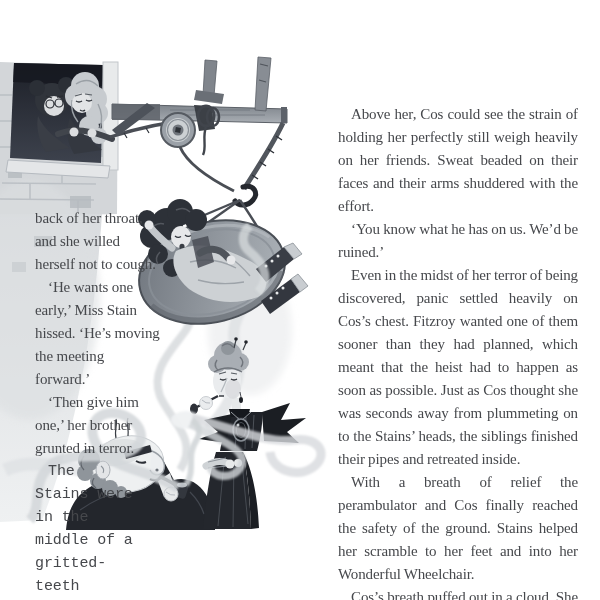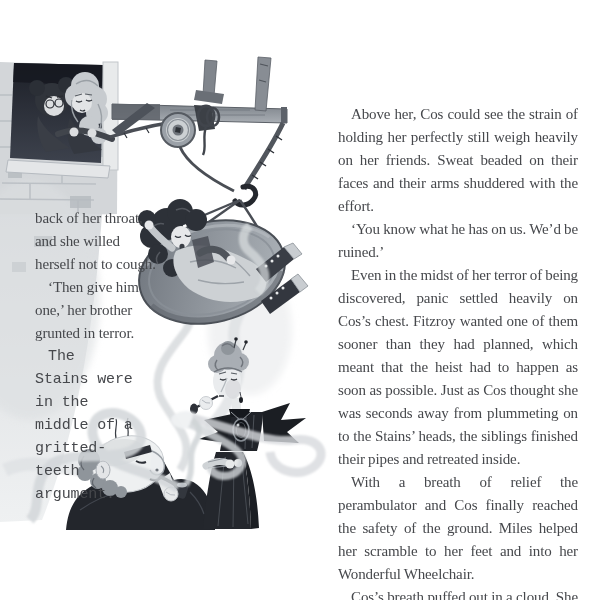--- a/index.html
+++ b/index.html
@@ -295,25 +295,26 @@
         <path d="M192,418 C232,428 268,444 294,440 C320,436 330,456 312,468 C296,478 272,470 270,452" stroke="#d7dadd" stroke-width="9" fill="none" opacity="0.8"></path>
         <path d="M186,485 C196,470 186,456 196,441 C202,432 198,424 192,420" stroke="#cfd3d6" stroke-width="6" fill="none" opacity="0.85"></path>
         <path d="M258,292 C272,278 262,262 250,252 C240,244 242,232 250,226" stroke="#dcdfe1" stroke-width="9" fill="none" opacity="0.7"></path>
       </g>
 
     </g>
   </svg>
 
   <div class="text-block left-page">
     <p class="cont">back of her throat, and she willed herself not to cough.</p>
+    <p>‘He wants one early,’ Miss Stain hissed. ‘He’s moving the meeting forward.’</p>
     <p class="n3">‘Then give him one,’ her brother grunted in terror.</p>
     <p class="n4">The Stains were in the middle of a gritted-teeth argument.</p>
   </div>
 
   <div class="text-block right-page">
     <p>Above her, Cos could see the strain of holding her perfectly still weigh heavily on her friends. Sweat beaded on their faces and their arms shuddered with the effort.</p>
     <p>‘You know what he has on us. We’d be ruined.’</p>
     <p>Even in the midst of her terror of being discovered, panic settled heavily on Cos’s chest. Fitzroy wanted one of them sooner than they had planned, which meant that the heist had to happen as soon as possible. Just as Cos thought she was seconds away from plummeting on to the Stains’ heads, the siblings finished their pipes and retreated inside.</p>
-    <p>With a breath of relief the perambulator and Cos finally reached the safety of the ground. Miles helped her scramble to her feet and into her Wonderful Wheelchair.</p>
+    <p>With a breath of relief the perambulator and Cos finally reached the safety of the ground. Stains helped her scramble to her feet and into her Wonderful Wheelchair.</p>
     <p>Cos’s breath puffed out in a cloud. She wheeled herself away from the home as fast as she panic, into the safety of the bustling street.</p>
   </div>
 
 </div>
 
 </body></html>

